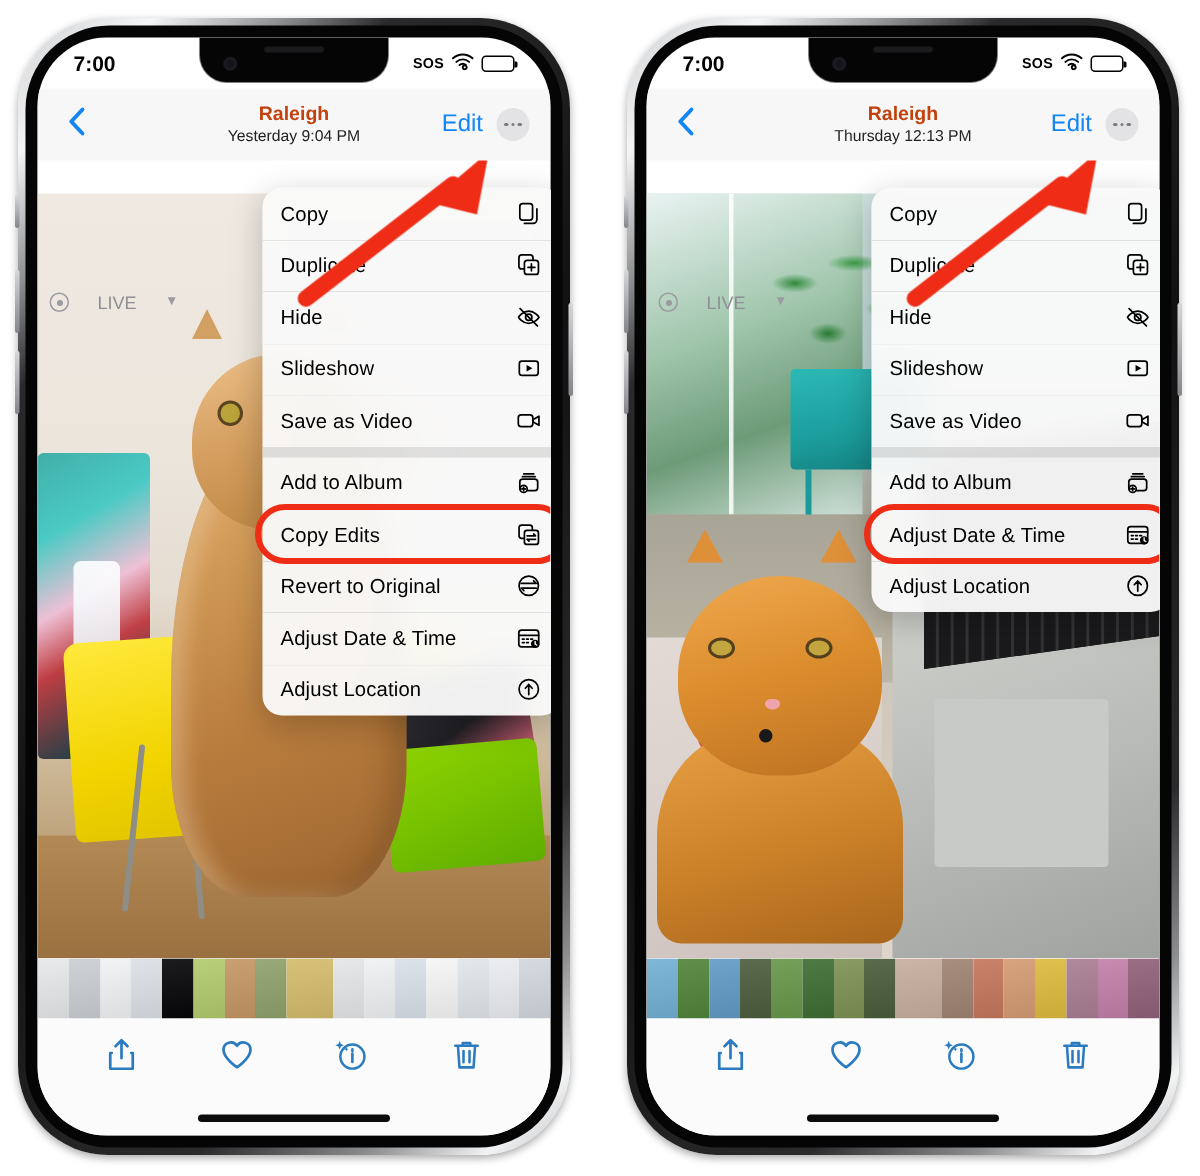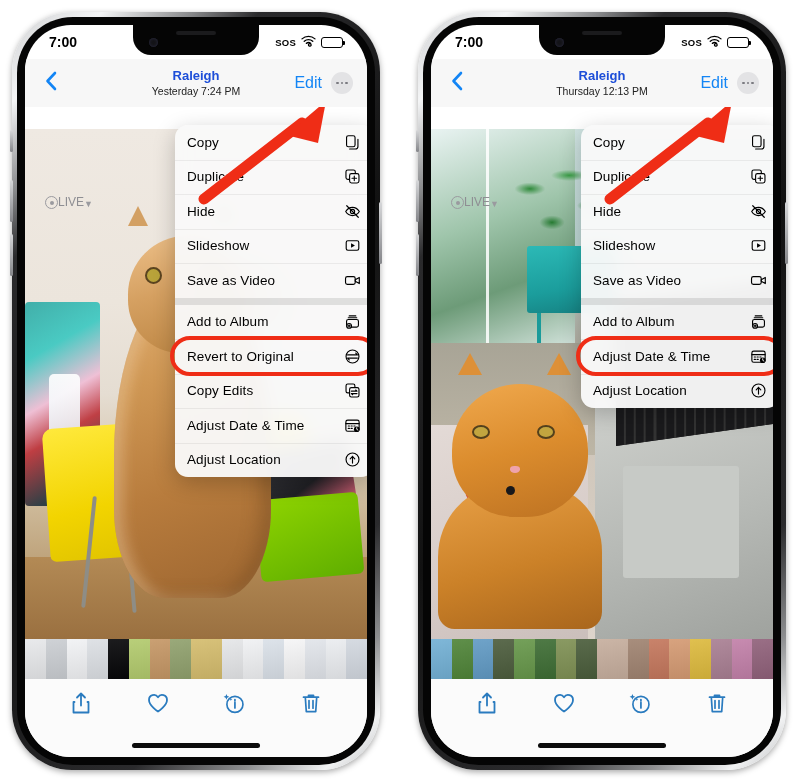--- a/index.html
+++ b/index.html
@@ -77,34 +77,34 @@
     position:absolute;left:0;top:34px;width:100%;height:48px;
     background:#f7f7f7;z-index:18;
     display:flex;align-items:center;justify-content:space-between;
     padding:0 14px;box-sizing:border-box;
   }
   .nav-back{color:#1385f5;font-size:23px;line-height:1;cursor:pointer;padding:0 6px;}
   .nav-title{
     position:absolute;left:50%;transform:translateX(-50%);
     text-align:center;line-height:1.15;
   }
-  .nav-title .t1{font-size:13px;font-weight:bold;color:#1d4ed8;}
+  .nav-title .t1{font-size:13px;font-weight:bold;color:#c2410c;}
   .nav-title .t2{font-size:10.5px;color:#222;margin-top:1px;}
   .nav-right{display:flex;align-items:center;gap:9px;}
   .nav-edit{color:#1385f5;font-size:16px;cursor:pointer;}
   .ellipsis-btn{
     width:22px;height:22px;border-radius:50%;background:#e3e3e5;
     display:flex;align-items:center;justify-content:center;gap:2px;cursor:pointer;
   }
   .ellipsis-btn i{width:2.6px;height:2.6px;border-radius:50%;background:#7b7b80;display:block;}
 
   
   .live-badge{
-    position:absolute;left:20px;top:88px;z-index:16;
-    display:flex;align-items:flex-end;gap:0;color:#8e8e93;font-size:12px;
+    position:absolute;left:8px;top:88px;z-index:16;
+    display:flex;align-items:flex-start;gap:19px;color:#8e8e93;font-size:12px;
   }
   .live-ring{
     width:13px;height:13px;border-radius:50%;border:1.3px solid #9a9a9f;
     display:flex;align-items:center;justify-content:center;box-sizing:border-box;
   }
   .live-ring i{width:4px;height:4px;border-radius:50%;background:#9a9a9f;display:block;}
   .live-chev{font-size:9px;color:#9a9a9f;}
 
   
   .photoarea{position:absolute;left:0;top:82px;right:0;bottom:118px;background:#fff;overflow:hidden;}
@@ -307,21 +307,21 @@
       </div>
 
       <div class="navbar">
         <div class="nav-back">
           <svg width="12" height="20" viewBox="0 0 12 20">
               <path d="M10 2L2.5 10 10 18" stroke="#1385f5" stroke-width="2.6" fill="none" stroke-linecap="round" stroke-linejoin="round"></path>
             </svg>
         </div>
         <div class="nav-title">
           <div class="t1">Raleigh</div>
-          <div class="t2">Yesterday  7:24 PM</div>
+          <div class="t2">Yesterday  9:04 PM</div>
         </div>
         <div class="nav-right">
           <span class="nav-edit">Edit</span>
           <span class="ellipsis-btn">
             <i></i>
               <i></i>
               <i></i>
           </span>
         </div>
       </div>
@@ -408,35 +408,35 @@
                 <span class="ic">
                   <svg viewBox="0 0 20 20">
                     <path d="M5 5.6h10M6.1 3.4h7.8" stroke="#000" stroke-width="1.35" fill="none" stroke-linecap="round" stroke-linejoin="round"></path>
                     <rect x="3" y="7.6" width="14" height="9" rx="2.2" stroke="#000" stroke-width="1.35" fill="none" stroke-linecap="round" stroke-linejoin="round"></rect>
                     <circle cx="6" cy="15.2" r="2.8" fill="#fff" stroke="#000" stroke-width="1.35" stroke-linecap="round" stroke-linejoin="round"></circle>
                     <path d="M6 13.8v2.8M4.6 15.2h2.8" stroke="#000" stroke-width="1.35" fill="none" stroke-linecap="round" stroke-linejoin="round"></path>
                   </svg>
                 </span>
               </div>
               <div class="mitem">
-                <span class="lbl">Revert to Original</span>
-                <span class="ic">
-                  <svg viewBox="0 0 20 20">
-                    <circle cx="10" cy="10" r="7.6" stroke="#000" stroke-width="1.35" fill="none" stroke-linecap="round" stroke-linejoin="round"></circle>
-                    <path d="M4.2 8.1h11.6M15.8 8.1l-2-2M15.8 11.9H4.2M4.2 11.9l2 2" stroke="#000" stroke-width="1.35" fill="none" stroke-linecap="round" stroke-linejoin="round"></path>
-                  </svg>
-                </span>
-              </div>
-              <div class="mitem">
                 <span class="lbl">Copy Edits</span>
                 <span class="ic">
                   <svg viewBox="0 0 20 20">
                     <rect x="2.4" y="2.4" width="10.4" height="10.4" rx="2" stroke="#000" stroke-width="1.35" fill="none" stroke-linecap="round" stroke-linejoin="round"></rect>
                     <rect x="6.6" y="6.6" width="11" height="11" rx="2" fill="#fff" stroke="#000" stroke-width="1.35" stroke-linecap="round" stroke-linejoin="round"></rect>
                     <path d="M8.7 10.8h6.6M15.3 10.8l-1.5-1.4M15.3 13.6H8.7M8.7 13.6l1.5 1.4" stroke="#000" stroke-width="1.35" fill="none" stroke-linecap="round" stroke-linejoin="round"></path>
+                  </svg>
+                </span>
+              </div>
+              <div class="mitem">
+                <span class="lbl">Revert to Original</span>
+                <span class="ic">
+                  <svg viewBox="0 0 20 20">
+                    <circle cx="10" cy="10" r="7.6" stroke="#000" stroke-width="1.35" fill="none" stroke-linecap="round" stroke-linejoin="round"></circle>
+                    <path d="M4.2 8.1h11.6M15.8 8.1l-2-2M15.8 11.9H4.2M4.2 11.9l2 2" stroke="#000" stroke-width="1.35" fill="none" stroke-linecap="round" stroke-linejoin="round"></path>
                   </svg>
                 </span>
               </div>
               <div class="mitem">
                 <span class="lbl">Adjust Date &amp; Time</span>
                 <span class="ic">
                   <svg viewBox="0 0 20 20">
                     <rect x="2.2" y="3.6" width="15.6" height="13.2" rx="2.2" stroke="#000" stroke-width="1.35" fill="none" stroke-linecap="round" stroke-linejoin="round"></rect>
                     <path d="M2.2 7.8h15.6" stroke="#000" stroke-width="1.35" fill="none" stroke-linecap="round" stroke-linejoin="round"></path>
                     <path d="M5 10.6h1.4M8.3 10.6h1.4M11.6 10.6H13M5 13.4h1.4M8.3 13.4h1.4" stroke="#000" stroke-width="1.35" fill="none" stroke-linecap="round" stroke-linejoin="round"></path>

